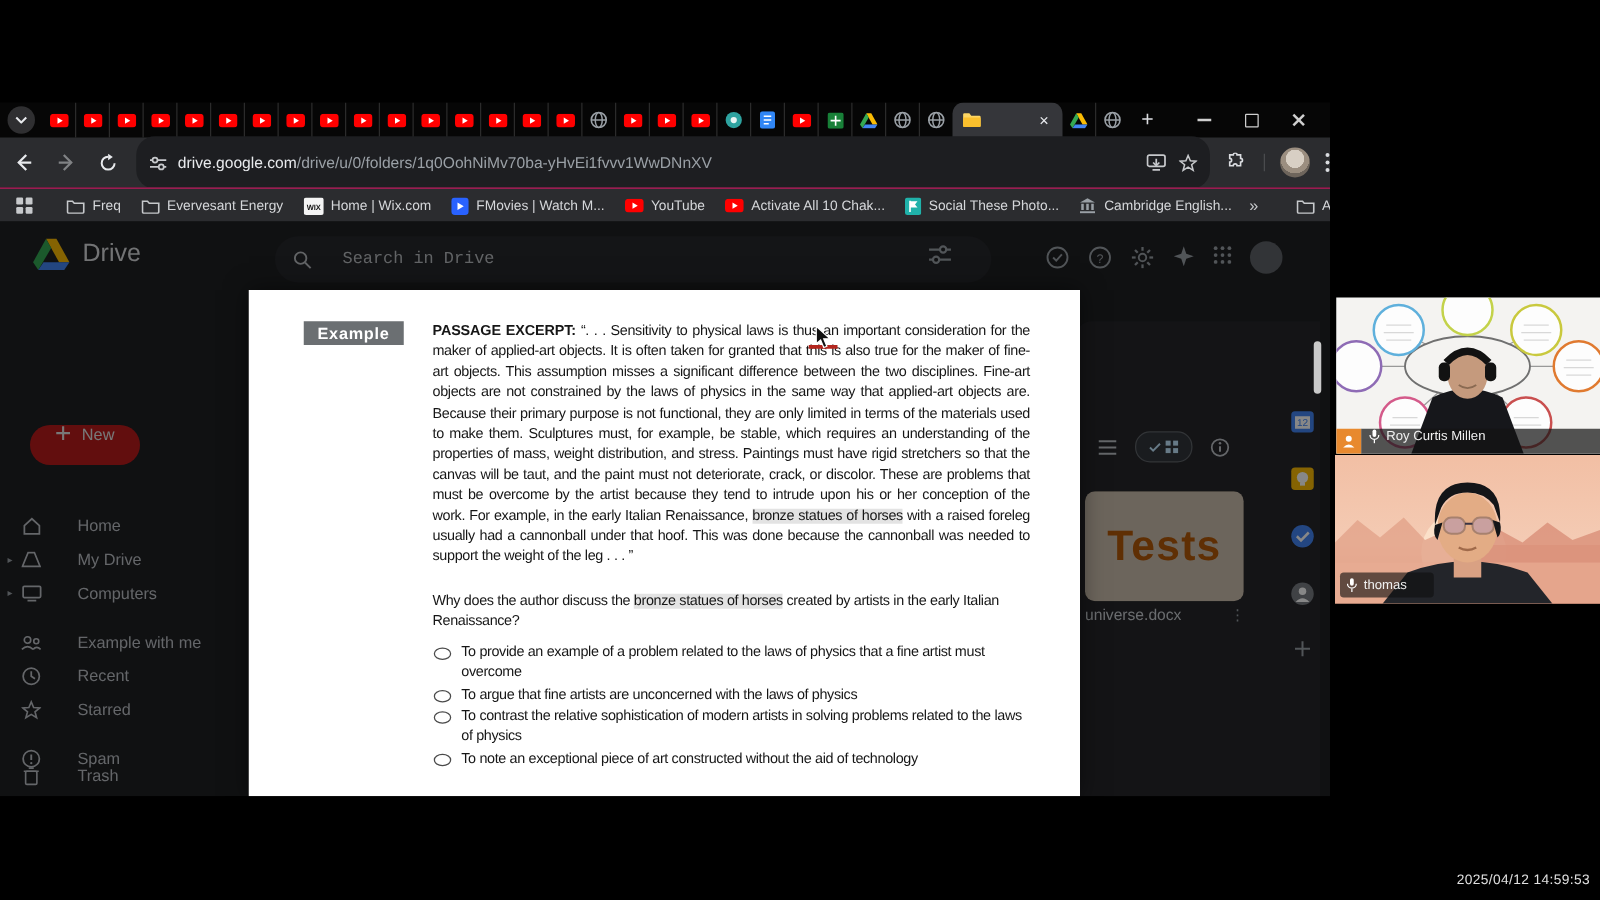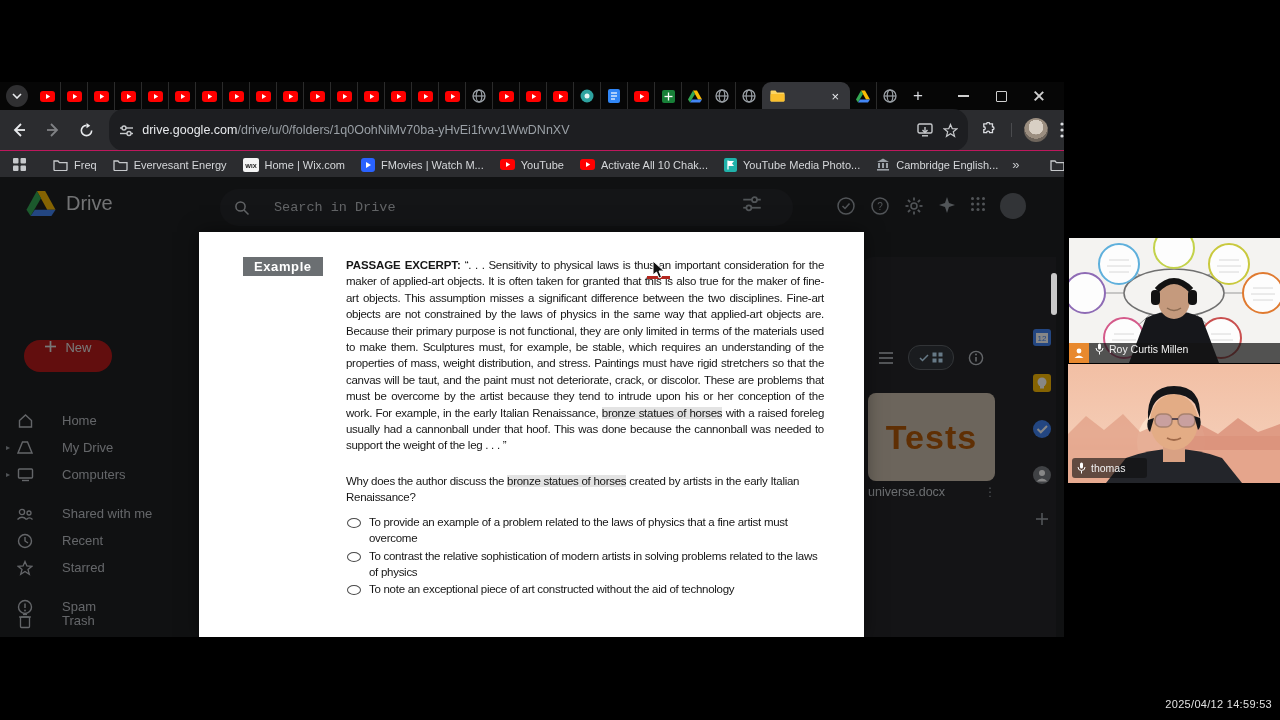--- a/index.html
+++ b/index.html
@@ -497,21 +497,21 @@
           <span class="lbl">Activate All 10 Chak...</span>
         </span>
         <span class="bm">
           <span class="ic" style="display: flex;">
             <svg width="13" height="14" viewBox="0 0 13 14">
               <rect width="13" height="14" rx="2" fill="#20b2aa"></rect>
               <line x1="4" y1="2.5" x2="4" y2="11.5" stroke="#fff" stroke-width="1.3"></line>
               <path d="M4,3 h6 l-2,2.5 2,2.5 h-6 Z" fill="#fff"></path>
             </svg>
           </span>
-          <span class="lbl">YouTube Media Photo...</span>
+          <span class="lbl">Social These Photo...</span>
         </span>
         <span class="bm">
           <span class="ic" style="display: flex;">
             <svg width="14" height="13" viewBox="0 0 14 13">
               <polygon points="7,0.5 13,4 1,4" fill="#9aa0a6"></polygon>
               <rect x="2" y="5" width="2" height="5" fill="#9aa0a6"></rect>
               <rect x="6" y="5" width="2" height="5" fill="#9aa0a6"></rect>
               <rect x="10" y="5" width="2" height="5" fill="#9aa0a6"></rect>
               <rect x="1" y="11" width="12" height="1.6" fill="#9aa0a6"></rect>
             </svg>
@@ -655,21 +655,21 @@
         <div class="sbitem abs" style="top: 323px;">
           <span class="arrow"></span>
           <span class="ic" style="display: flex;">
             <svg width="18" height="14" viewBox="0 0 18 14">
               <circle cx="6" cy="5" r="2.6" fill="none" stroke="#bdc1c6" stroke-width="1.3"></circle>
               <path d="M1.5,12.5 q4.5,-4.5 9,0" fill="none" stroke="#bdc1c6" stroke-width="1.3"></path>
               <circle cx="13" cy="6" r="2" fill="none" stroke="#bdc1c6" stroke-width="1.3"></circle>
               <path d="M10.5,12.5 q2.8,-3.2 6,0" fill="none" stroke="#bdc1c6" stroke-width="1.3"></path>
             </svg>
           </span>
-          <span class="lbl">Shared with me</span>
+          <span class="lbl">Example with me</span>
         </div>
         <div class="sbitem abs" style="top: 350px;">
           <span class="arrow"></span>
           <span class="ic" style="display: flex;">
             <svg width="16" height="16" viewBox="0 0 16 16">
               <circle cx="8" cy="8" r="6.5" fill="none" stroke="#bdc1c6" stroke-width="1.4"></circle>
               <polyline points="8,4 8,8 11,10" fill="none" stroke="#bdc1c6" stroke-width="1.4"></polyline>
             </svg>
           </span>
           <span class="lbl">Recent</span>
@@ -788,20 +788,21 @@
   </div>
 
   <div id="dim" class="abs"></div>
   <div id="page" class="abs">
     <div id="exlabel" class="abs">Example</div>
     <div id="doccol" class="abs">
       <p class="passage"><b>PASSAGE EXCERPT: </b><span>“. . . Sensitivity to physical laws is thus an important consideration for the maker of applied-art objects. It is often taken for granted that this is also true for the maker of fine-art objects. This assumption misses a significant difference between the two disciplines. Fine-art objects are not constrained by the laws of physics in the same way that applied-art objects are. Because their primary purpose is not functional, they are only limited in terms of the materials used to make them. Sculptures must, for example, be stable, which requires an understanding of the properties of mass, weight distribution, and stress. Paintings must have rigid stretchers so that the canvas will be taut, and the paint must not deteriorate, crack, or discolor. These are problems that must be overcome by the artist because they tend to intrude upon his or her conception of the work. For example, in the early Italian Renaissance, </span><span class="hl">bronze statues of horses</span><span> with a raised foreleg usually had a cannonball under that hoof. This was done because the cannonball was needed to support the weight of the leg . . . ”</span></p>
       <p class="question"><span>Why does the author discuss the </span><span class="hl">bronze statues of horses</span><span> created by artists in the early Italian Renaissance?</span></p>
       <ul class="opts">
           <li><span class="radio"></span><span>To provide an example of a problem related to the laws of physics that a fine artist must overcome</span></li>
+          <li><span class="radio"></span><span>To argue that fine artists are unconcerned with the laws of physics</span></li>
           <li><span class="radio"></span><span>To contrast the relative sophistication of modern artists in solving problems related to the laws of physics</span></li>
           <li><span class="radio"></span><span>To note an exceptional piece of art constructed without the aid of technology</span></li>
         </ul>
     </div>
   </div>
   <div id="redmark" class="abs"></div>
   <div id="pgscroll" class="abs"></div>
   <svg id="cursor" class="abs" width="13" height="19" viewBox="0 0 13 19">
     <polygon points="1,1 1,15 4.5,12 7,18 9.5,17 7,11 12,11" fill="#111" stroke="#fff" stroke-width="1"></polygon>
   </svg>

